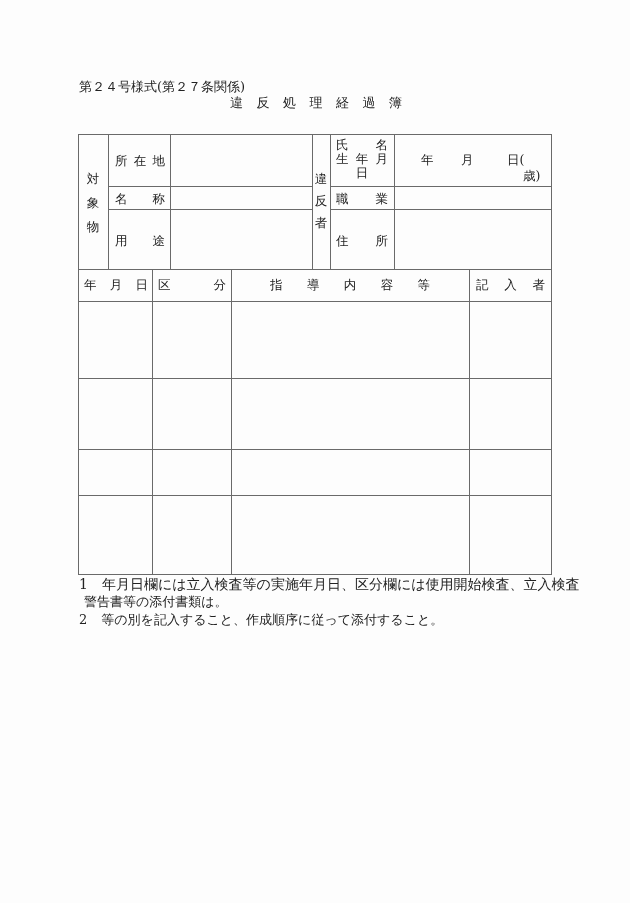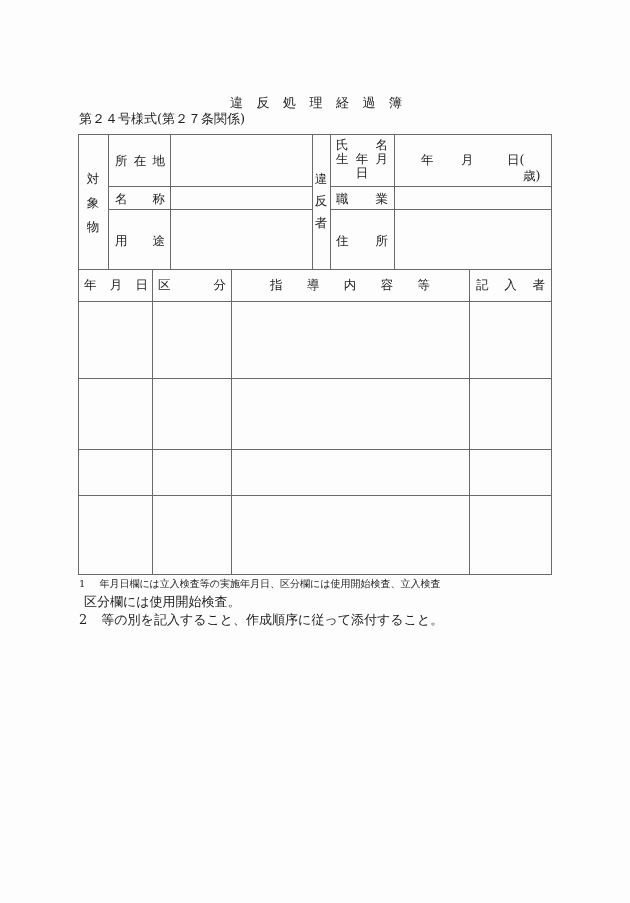--- a/index.html
+++ b/index.html
@@ -10,21 +10,21 @@
   .line { position:absolute; background:#6a6a6a; }
   .h { height:1px; }
   .v { width:1px; }
   .cell { position:absolute; }
   .sp { display:flex; justify-content:space-between; }
   .vert { display:flex; flex-direction:column; align-items:center; }
 </style>
 </head>
 <body>
 
-<div class="abs t" style="left:79px;top:80px;font-size:13px;margin-top:32px;">第２４号様式(第２７条関係)</div>
+<div class="abs t" style="left:79px;top:80px;font-size:13px;">第２４号様式(第２７条関係)</div>
 <div class="abs t sp" style="left:230px;top:96px;width:172px;font-size:13px;">
   <span>違</span>
   <span>反</span>
   <span>処</span>
   <span>理</span>
   <span>経</span>
   <span>過</span>
   <span>簿</span>
 </div>
 
@@ -147,20 +147,20 @@
   <div class="cell" style="left:232px;top:450px;width:237px;height:45px;"></div>
   <div class="cell" style="left:470px;top:450px;width:81px;height:45px;"></div>
 
   <div class="cell" style="left:79px;top:496px;width:73px;height:78px;"></div>
   <div class="cell" style="left:153px;top:496px;width:78px;height:78px;"></div>
   <div class="cell" style="left:232px;top:496px;width:237px;height:78px;"></div>
   <div class="cell" style="left:470px;top:496px;width:81px;height:78px;"></div>
 </div>
 
 <div>
-  <div class="abs t" style="left:79px;top:577px;font-size:10px;">
+  <div class="abs t" style="left:79px;top:577px;font-size:14px;">
     <span>1</span><span style="display:inline-block;width:14px"></span><span>年月日欄には立入検査等の実施年月日、区分欄には使用開始検査、立入検査</span>
   </div>
-  <div class="abs t" style="left:84px;top:595px;font-size:13px;">区分欄には使用開始検査。</div>
+  <div class="abs t" style="left:84px;top:595px;font-size:13px;">警告書等の添付書類は。</div>
   <div class="abs t" style="left:79px;top:613px;font-size:13px;">
     <span>2</span><span style="display:inline-block;width:14px"></span><span>等の別を記入すること、作成順序に従って添付すること。</span>
   </div>
 </div>
 
 </body></html>

